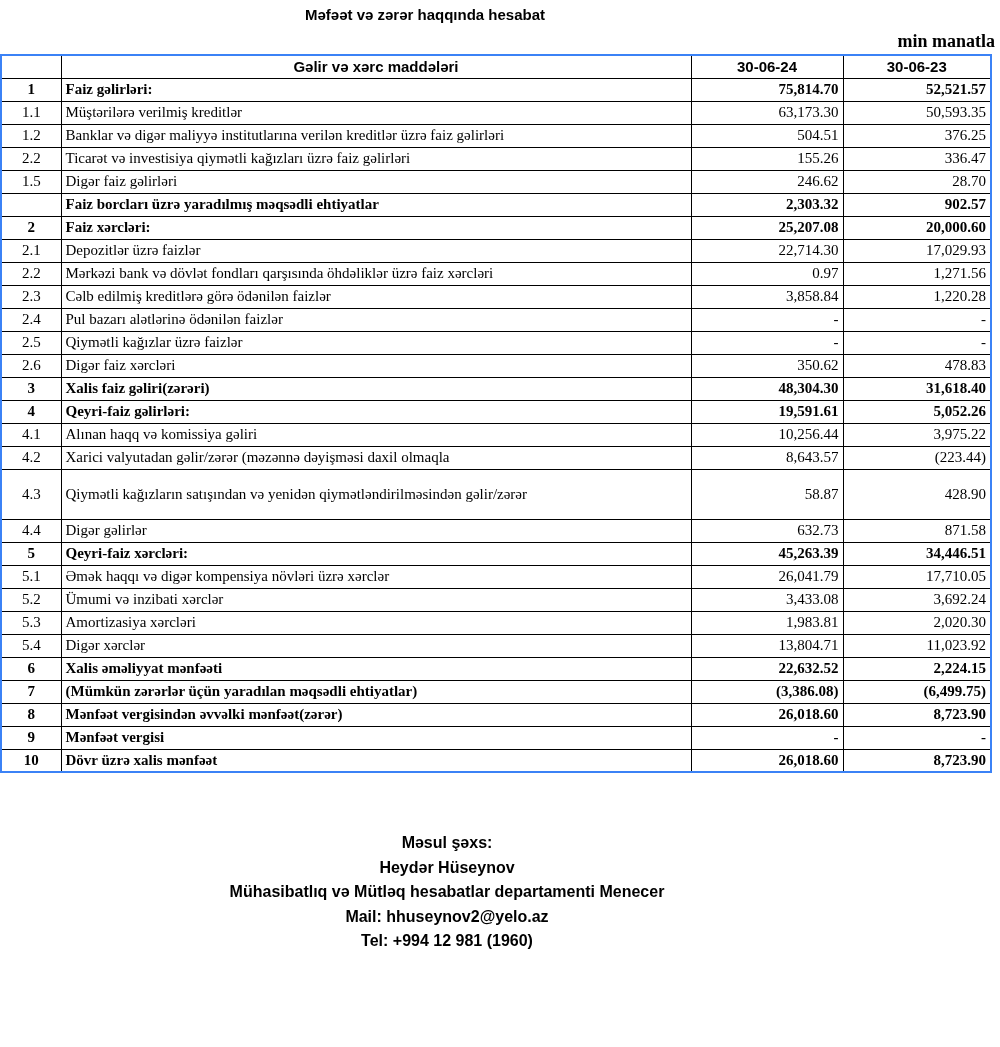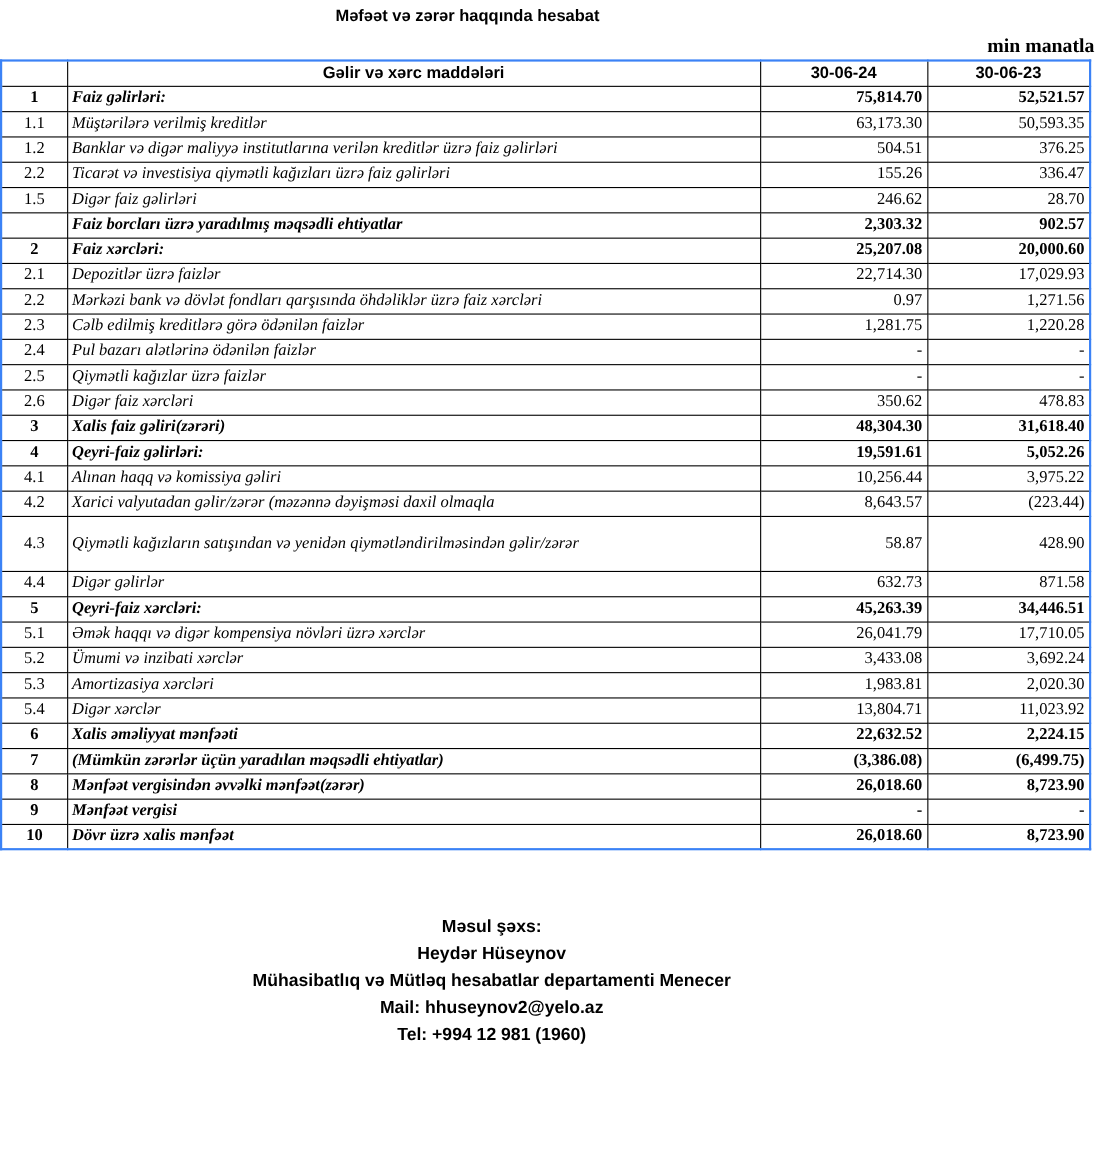--- a/index.html
+++ b/index.html
@@ -48,21 +48,21 @@
     overflow: hidden;
     box-sizing: border-box;
     vertical-align: middle;
   }
   table.report thead th {
     font-family: "Liberation Sans", sans-serif;
     font-weight: bold;
     text-align: center;
   }
   td.num { text-align: center; }
-  td.desc { text-align: left; padding-left: 6px; font-style: italic; }
+  td.desc { text-align: left; padding-left: 6px; }
   td.val { text-align: right; padding-right: 8px; white-space: nowrap; }
   tr.bold td { font-weight: bold; }
   tr.tall td { height: 50px; }
   .footer {
     margin-top: 58px;
     text-align: center;
     font-family: "Liberation Sans", sans-serif;
     font-weight: bold;
     font-size: 16px;
     margin-left: 44px;
@@ -146,21 +146,21 @@
         </tr>
         <tr>
           <td class="num">2.2</td>
           <td class="desc">Mərkəzi bank və dövlət fondları qarşısında öhdəliklər üzrə faiz xərcləri</td>
           <td class="val">0.97</td>
           <td class="val">1,271.56</td>
         </tr>
         <tr>
           <td class="num">2.3</td>
           <td class="desc">Cəlb edilmiş kreditlərə görə ödənilən faizlər</td>
-          <td class="val">1,281.75</td>
+          <td class="val">3,858.84</td>
           <td class="val">1,220.28</td>
         </tr>
         <tr>
           <td class="num">2.4</td>
           <td class="desc">Pul bazarı alətlərinə ödənilən faizlər</td>
           <td class="val">-</td>
           <td class="val">-</td>
         </tr>
         <tr>
           <td class="num">2.5</td>

